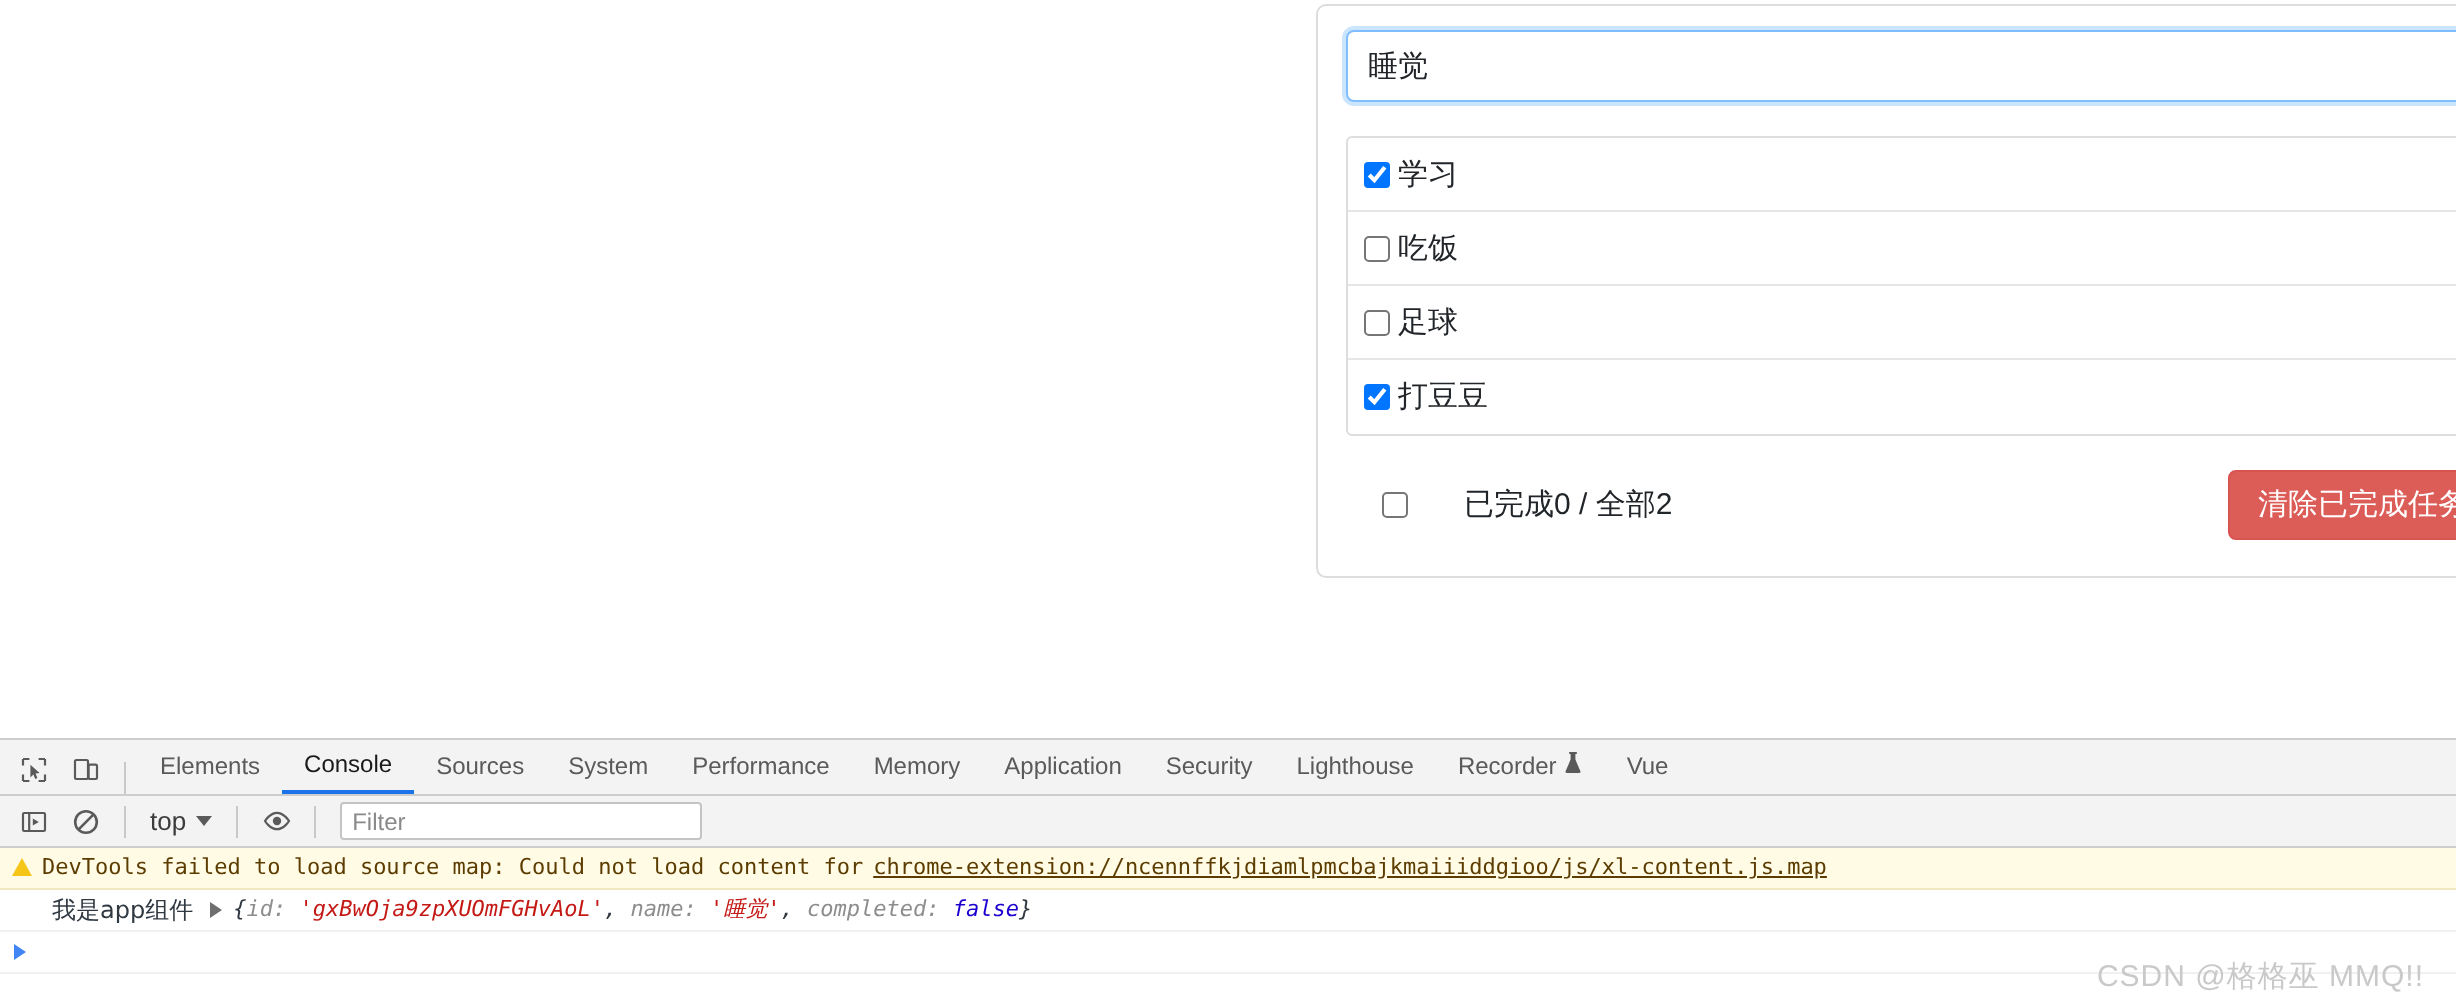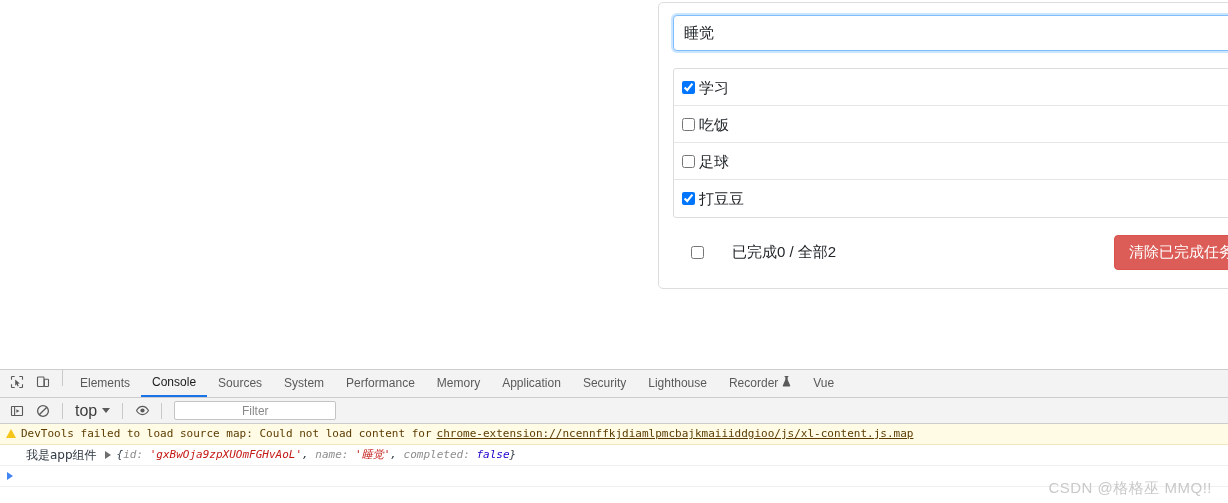--- a/index.html
+++ b/index.html
@@ -114,21 +114,21 @@
     top: 369px;
     width: 1228px;
     height: 134px;
     background: #ffffff;
     border-top: 1px solid #cdcdcd;
     box-sizing: border-box;
     font-family: "Liberation Sans", "DejaVu Sans", sans-serif;
   }
   .dt-tabbar {
     display: flex;
-    align-items: flex-start;
+    align-items: flex-end;
     height: 28px;
     background: #f3f3f3;
     border-bottom: 1px solid #cdcdcd;
     padding-left: 4px;
     box-sizing: border-box;
   }
   .dt-icon-btn {
     width: 26px; height: 24px;
     display: flex; align-items: center; justify-content: center;
     cursor: pointer;
@@ -159,49 +159,48 @@
   .dt-filterbar {
     display: flex;
     align-items: center;
     height: 26px;
     background: #f3f3f3;
     border-bottom: 1px solid #cdcdcd;
     padding-left: 4px;
     box-sizing: border-box;
   }
   .dt-ctx {
-    font-size: 16px;
+    font-size: 13px;
     color: #3c3c3c;
     padding: 0 6px;
     display: flex;
     align-items: center;
     gap: 5px;
     cursor: pointer;
     white-space: nowrap;
   }
   .dt-caret {
     width: 0; height: 0;
     border-left: 4px solid transparent;
     border-right: 4px solid transparent;
     border-top: 5px solid #5a5a5a;
   }
   .dt-filter-input {
     border: 1px solid #c4c4c4;
     background: #fff;
     height: 19px;
-    width: 162px;
+    width: 181px;
     margin-left: 6px;
     font-size: 12px;
     padding: 0 5px;
     color: #333;
     box-sizing: border-box;
     border-radius: 2px;
     outline: none;
     font-family: "Liberation Sans", "DejaVu Sans", sans-serif;
-    text-align: center;
   }
   .dt-filter-input::placeholder { color: #8a8a8a; }
 
   .console-body {
     background: #fff;
     height: 79px;
     overflow: hidden;
     position: relative;
   }
   .msg {

